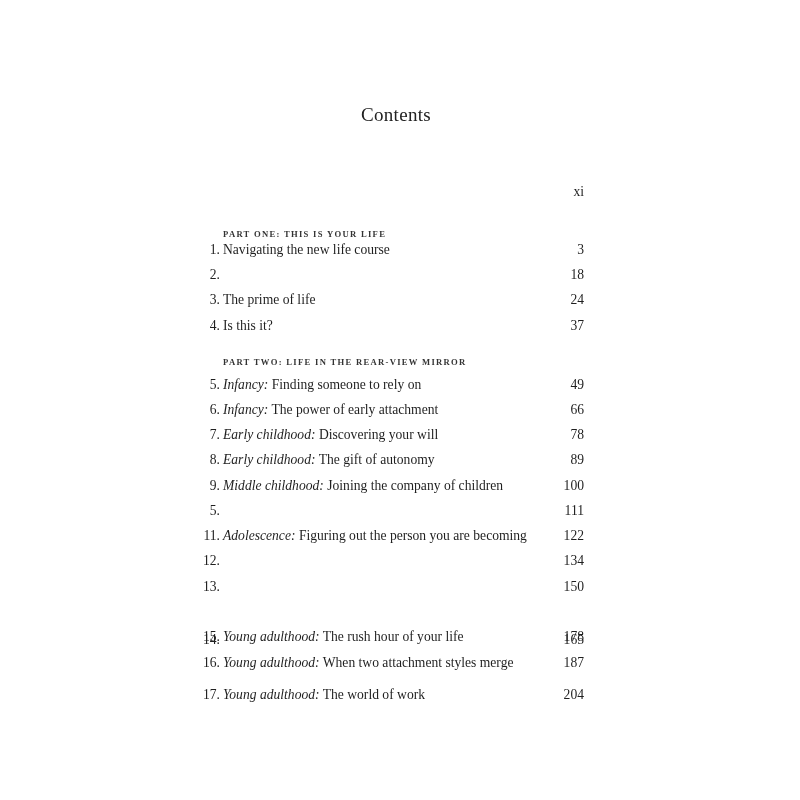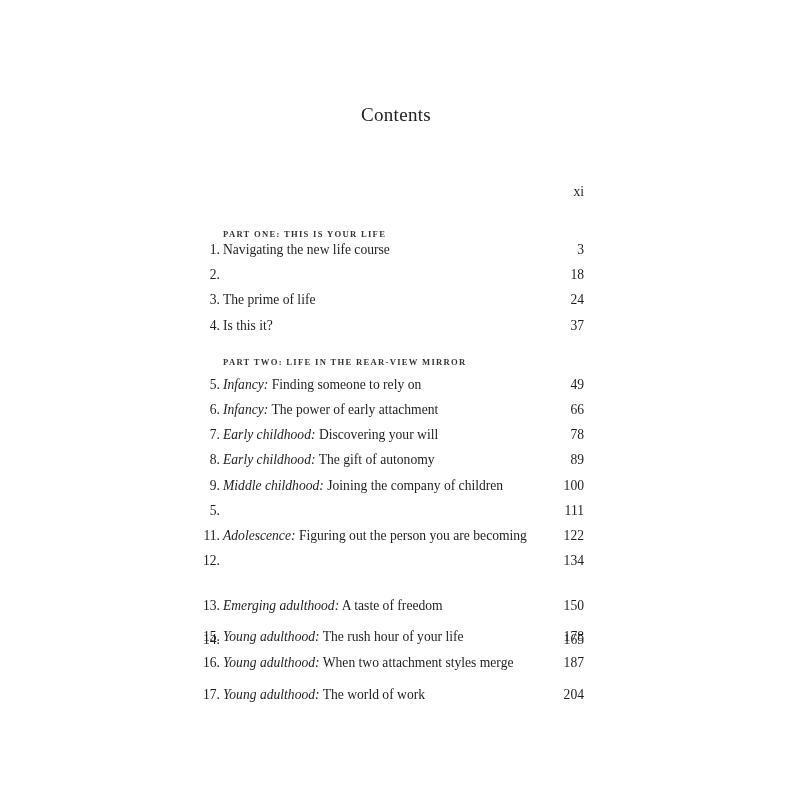--- a/index.html
+++ b/index.html
@@ -91,23 +91,22 @@
 </div>
 <div class="row" style="top:526px;">
   <span class="num">11.</span>
   <span class="text"><em>Adolescence:</em> <span>Figuring out the person you are becoming</span></span>
   <span class="page">122</span>
 </div>
 <div class="row" style="top:551px;">
   <span class="num">12.</span>
   <span class="page">134</span>
 </div>
-<div class="row" style="top:577px;margin-top:19px;">
+<div class="row" style="top:577px;">
   <span class="num">13.</span>
-  <span class="text"><em>Emerging adulthood:</em> <span>A taste of freedom</span></span>
   <span class="page">150</span>
 </div>
 <div class="row" style="top:602px;margin-top:28px;">
   <span class="num">14.</span>
   <span class="page">165</span>
 </div>
 <div class="row" style="top:627px;">
   <span class="num">15.</span>
   <span class="text"><em>Young adulthood:</em> <span>The rush hour of your life</span></span>
   <span class="page">178</span>

